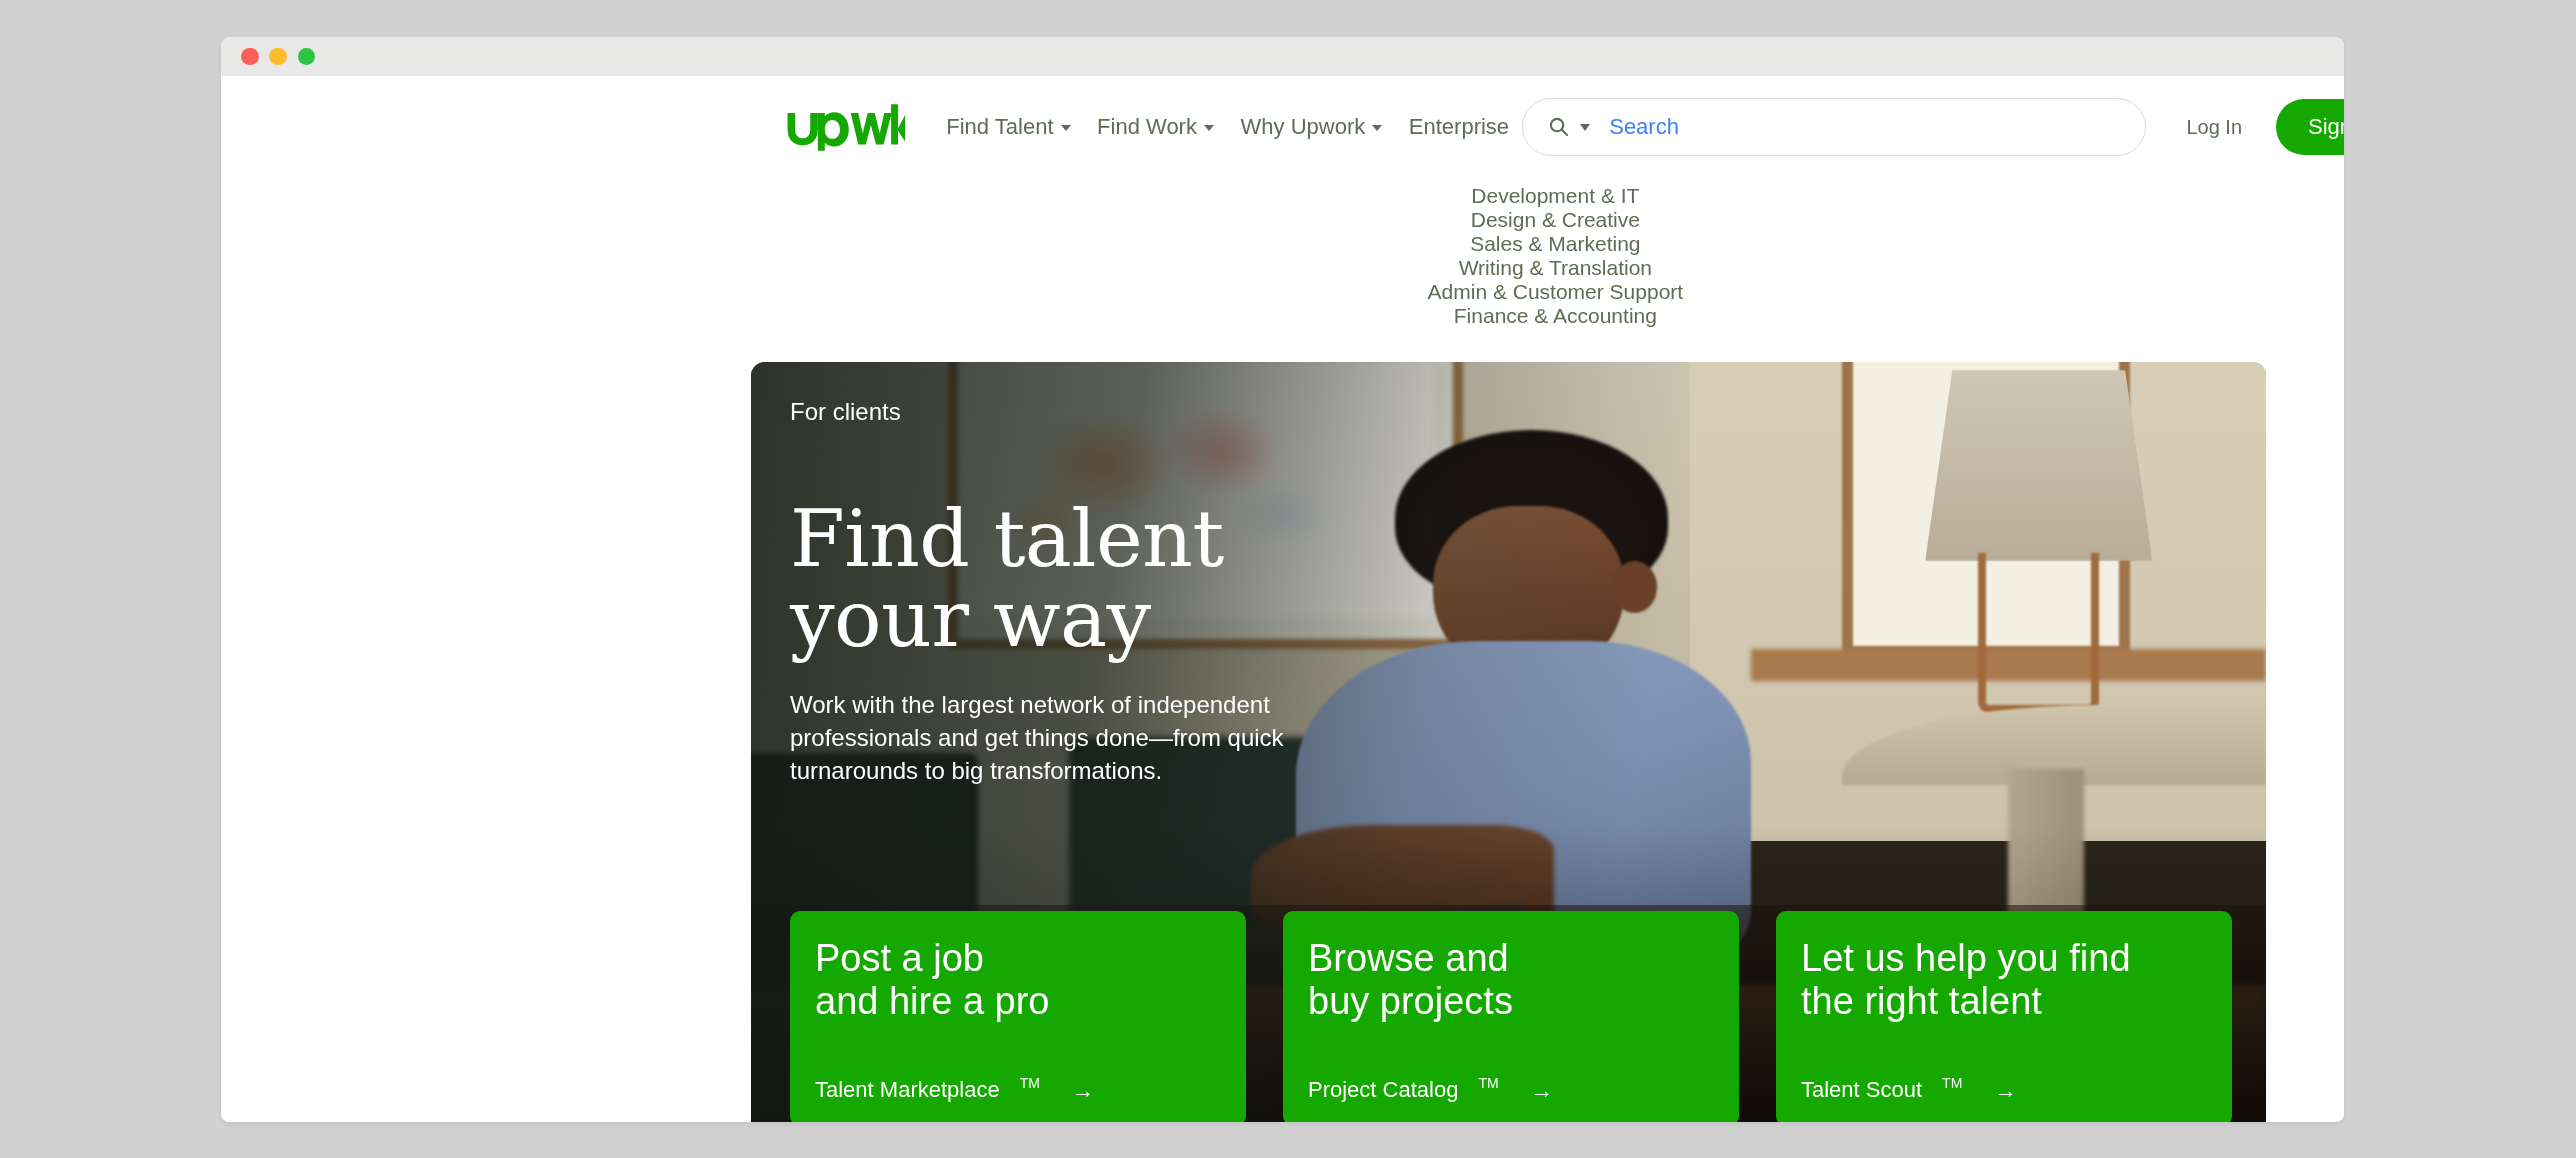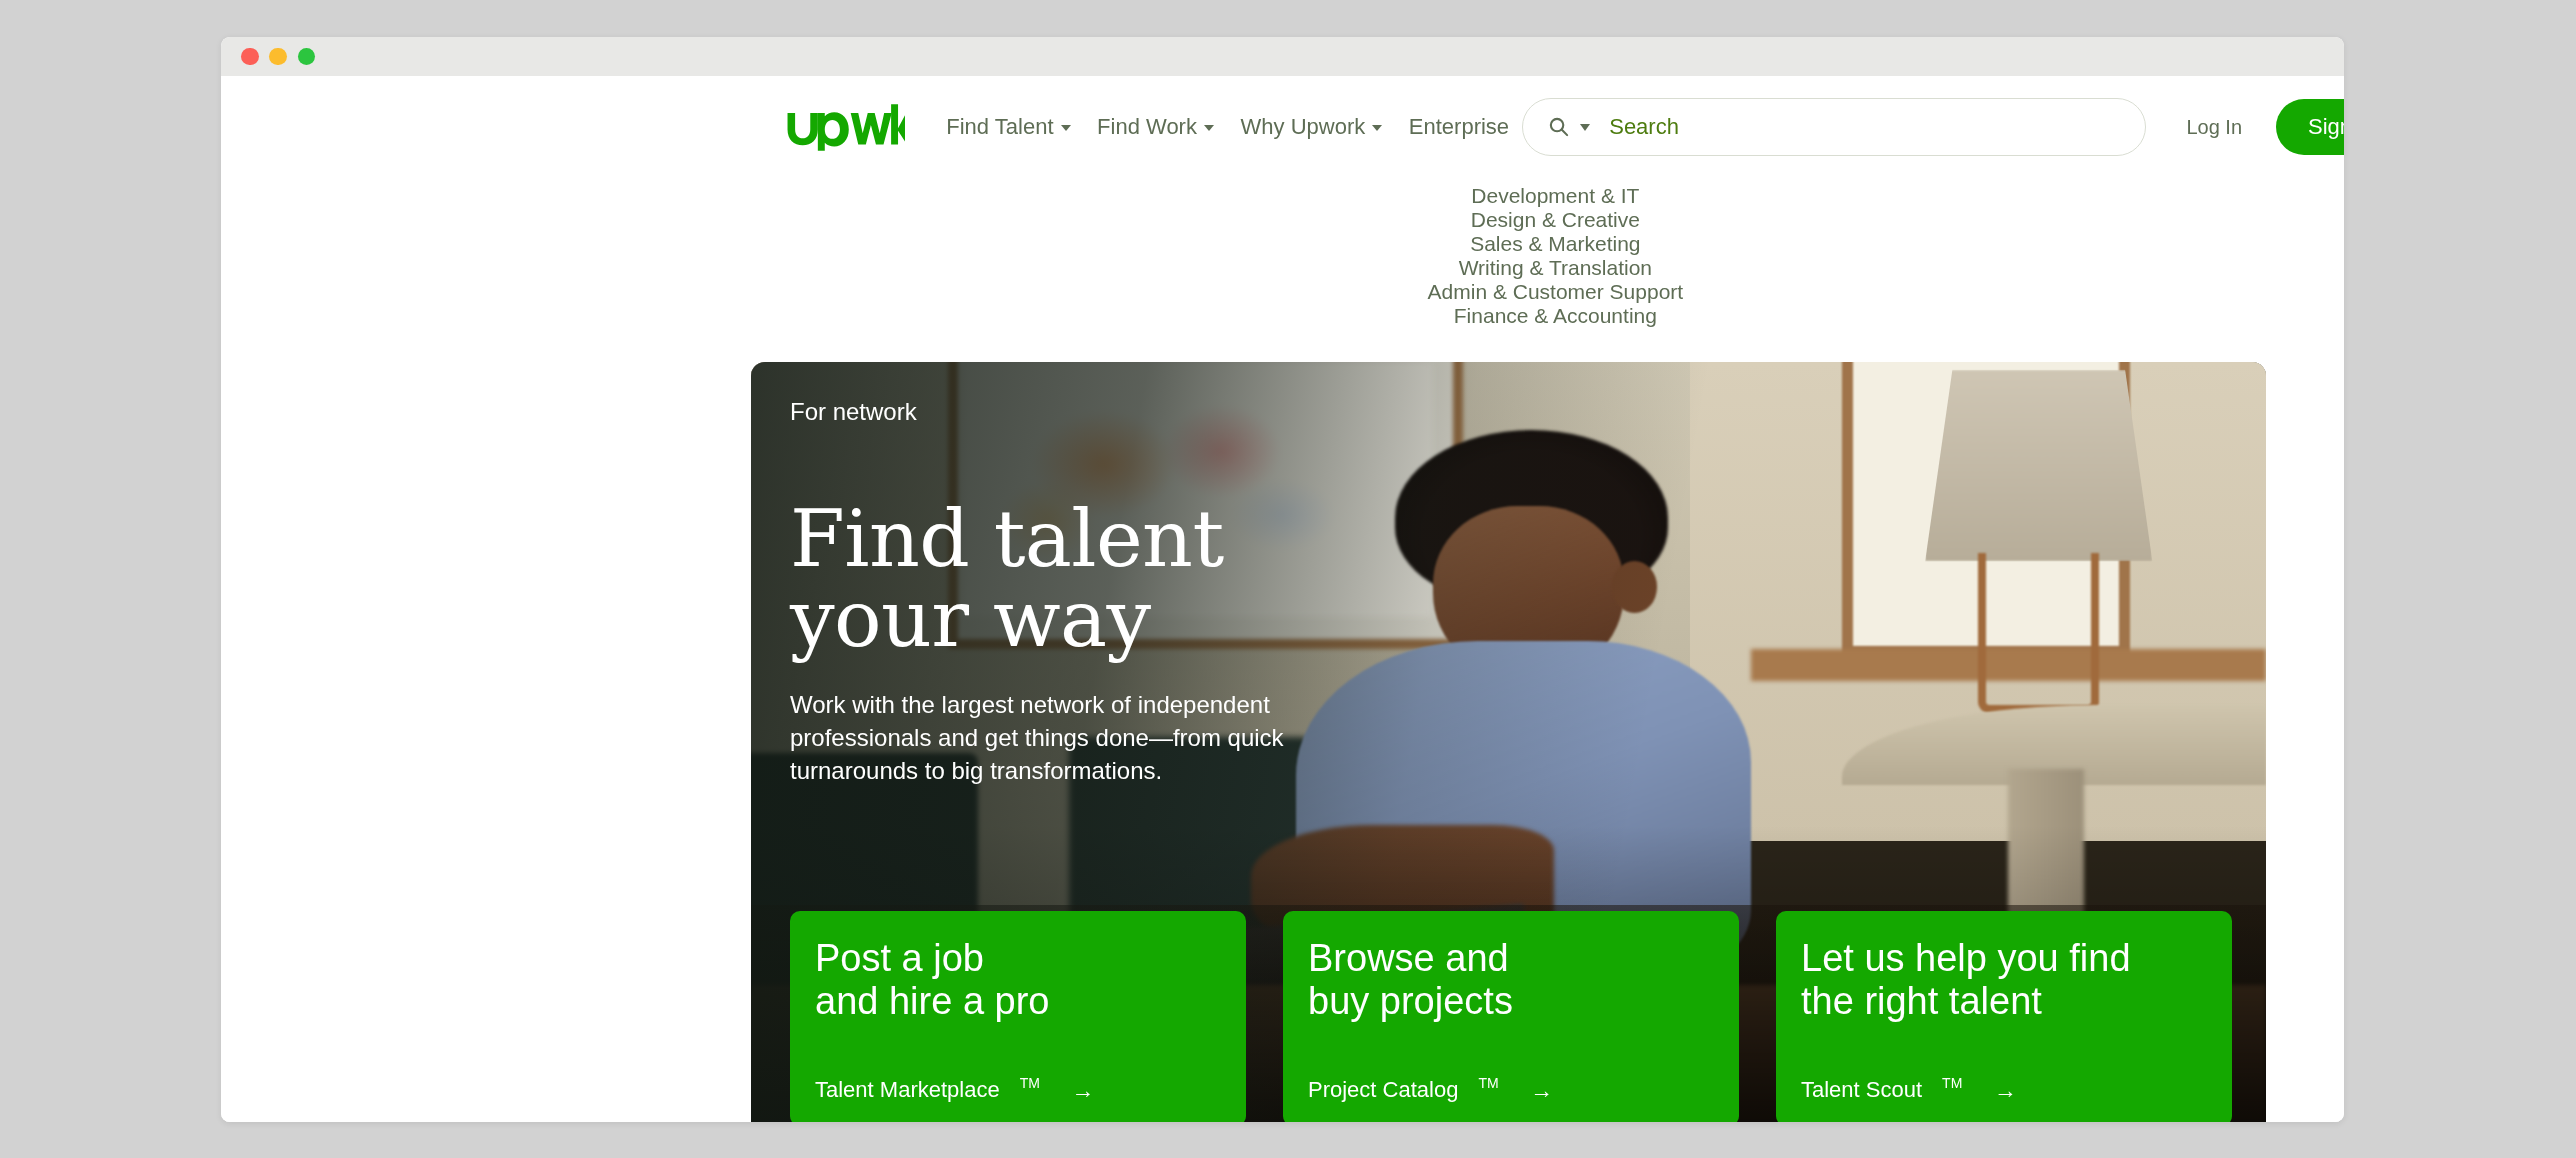--- a/index.html
+++ b/index.html
@@ -100,21 +100,21 @@
   .search-caret{
     width:0;height:0;
     border-left:5.7px solid transparent;
     border-right:5.7px solid transparent;
     border-top:7px solid #5e6d55;
     margin-right:8.8px;
     cursor:pointer;
   }
   .search-placeholder{
     font-size:22px;
-    color:#4d7c0f;
+    color:#3b82f6;
     line-height:1;
     text-align:right;
   }
   .login{
     font-size:20px;
     color:#5e6d55;
     margin-left:40px;
     margin-right:34px;
     white-space:nowrap;
     cursor:pointer;
@@ -452,21 +452,21 @@
         <div class="person-ear"></div>
         <div class="person-shirt"></div>
         <div class="person-arm"></div>
         <div class="laptop"></div>
         <div class="floor-dark"></div>
         <div class="rug"></div>
         <div class="vignette"></div>
       </div>
 
       <div class="hero-content">
-        <div class="eyebrow">For network</div>
+        <div class="eyebrow">For clients</div>
         <h1 class="headline">
           <span>Find talent</span><br>
           <span>your way</span>
         </h1>
         <p class="subtext">Work with the largest network of independent professionals and get things done—from quick turnarounds to big transformations.</p>
       </div>
 
       <div class="cards">
 
         <div class="card">

